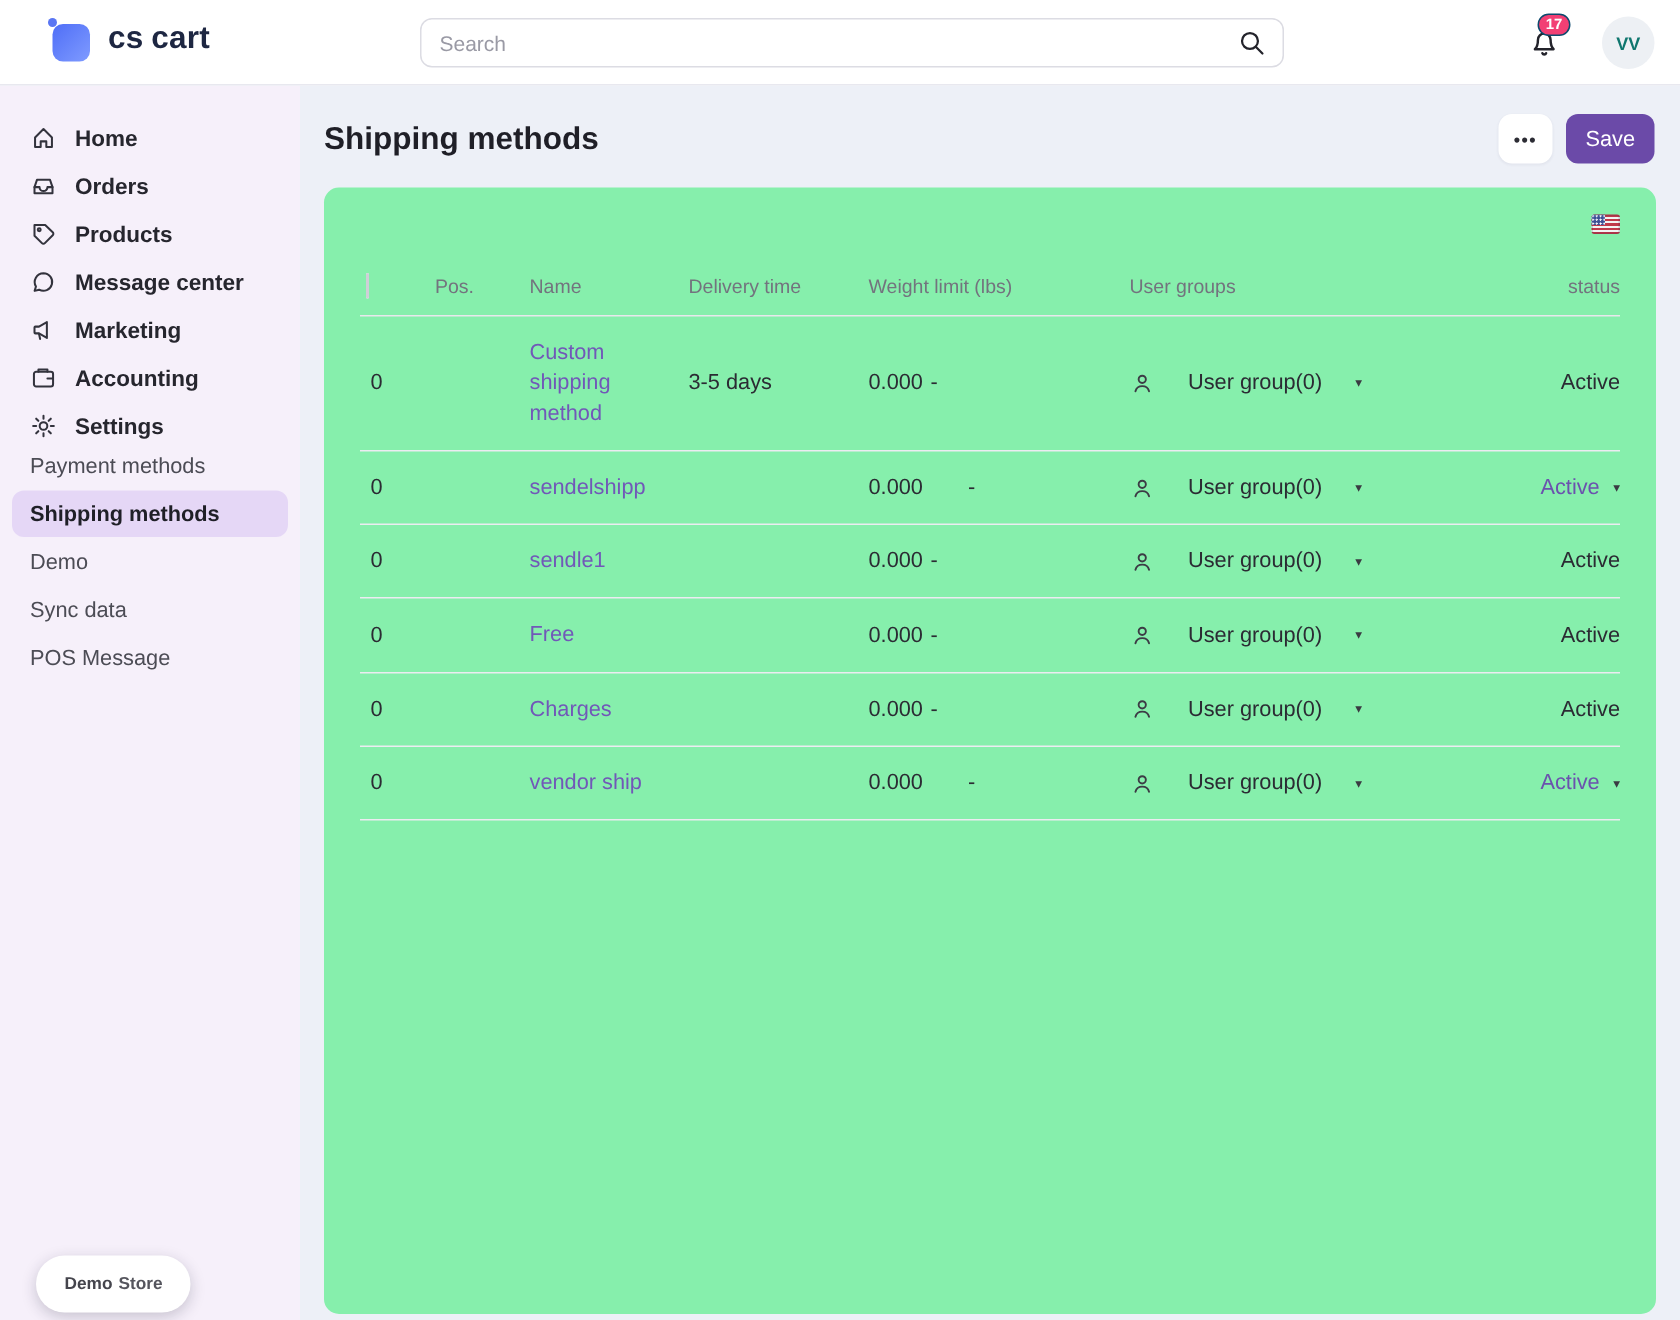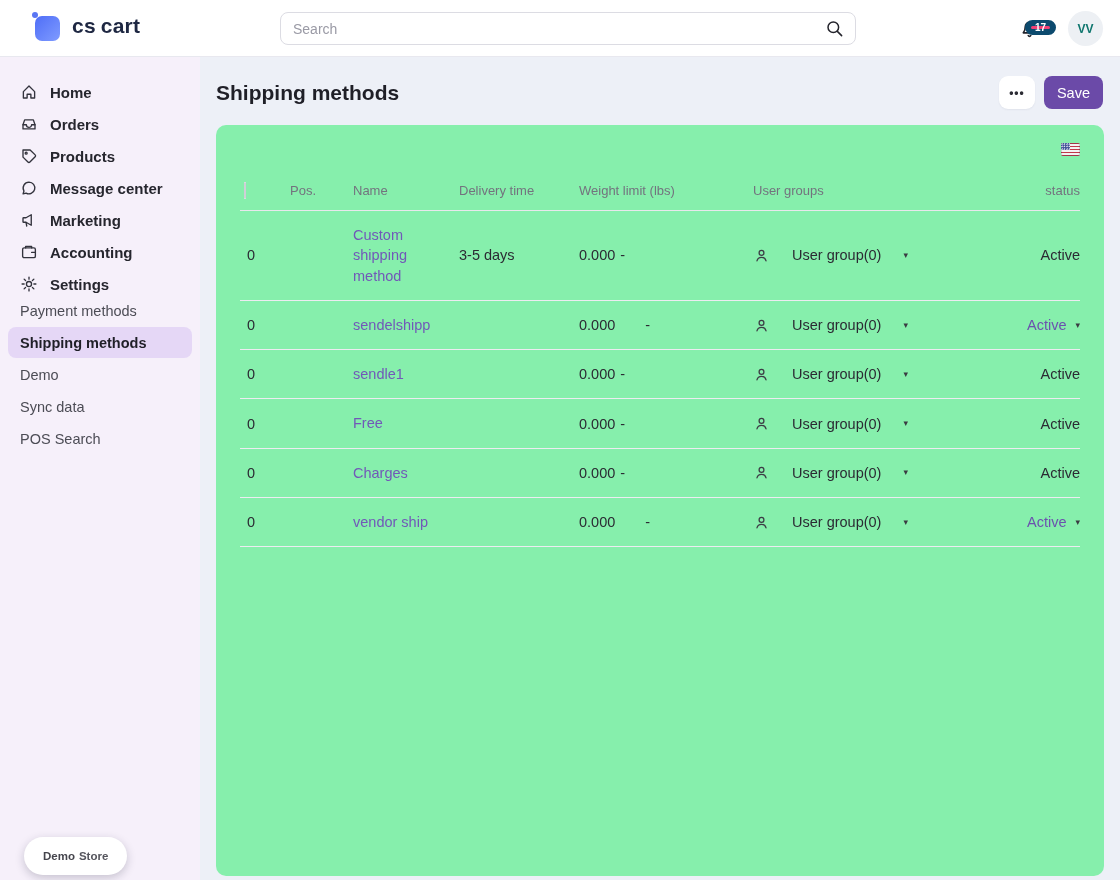--- a/index.html
+++ b/index.html
@@ -40,21 +40,21 @@
   .search-input::placeholder { color: #9a9aa5; }
   .search-icon { position: absolute; right: 12px; top: 7px; width: 19px; height: 19px; color: #23232b; }
 
   .topbar-right { position: absolute; right: 17px; top: 0; height: 57px; display: flex; align-items: center; gap: 26px; }
   .bell-wrap { position: relative; width: 24px; height: 24px; cursor: pointer; }
   .bell-icon { width: 23px; height: 23px; color: #23232b; }
   .notif-badge {
     position: absolute; top: -8px; left: 7px; min-width: 22px; height: 15px;
     background: var(--badge, #f23f74); color: #fff; border-radius: 8px;
     font-size: 10px; font-weight: 700; display: flex; align-items: center; justify-content: center;
-    padding: 0 4px; border: 6px solid #0c4a6e; margin-top: 11px;
+    padding: 0 4px; border: 1px solid #0c4a6e;
   }
   .avatar {
     width: 35px; height: 35px; border-radius: 50%; background: #edf0f4;
     display: flex; align-items: center; justify-content: center;
     font-size: 12px; font-weight: 700; color: #0f766e; cursor: pointer;
   }
 
   
   .sidebar {
     position: absolute; left: 0; top: 57px; width: 200px; height: 823px;
@@ -242,21 +242,21 @@
     <div class="subnav-item" data-active="true">
       <span>Shipping methods</span>
     </div>
     <div class="subnav-item" data-active="false">
       <span>Demo</span>
     </div>
     <div class="subnav-item" data-active="false">
       <span>Sync data</span>
     </div>
     <div class="subnav-item" data-active="false">
-      <span>POS Search</span>
+      <span>POS Message</span>
     </div>
   </div>
 </nav>
 
 <main class="main">
   <div class="page-header">
     <h1 class="page-title">Shipping methods</h1>
     <div class="header-actions">
       <button class="more-btn">•••</button>
       <button class="save-btn">Save</button>

